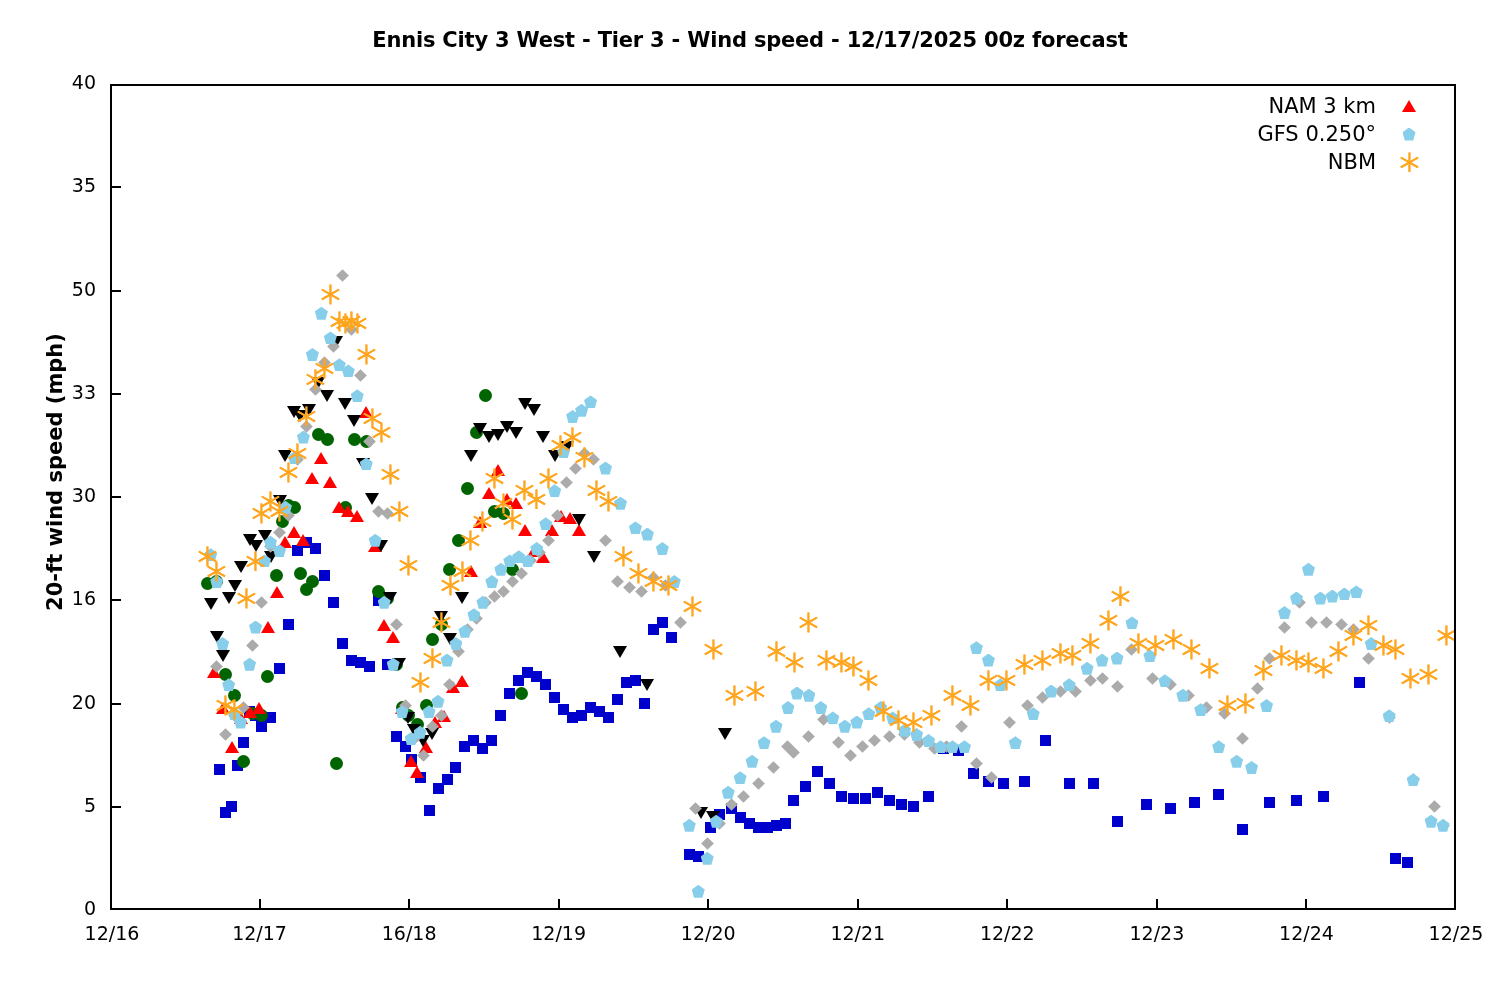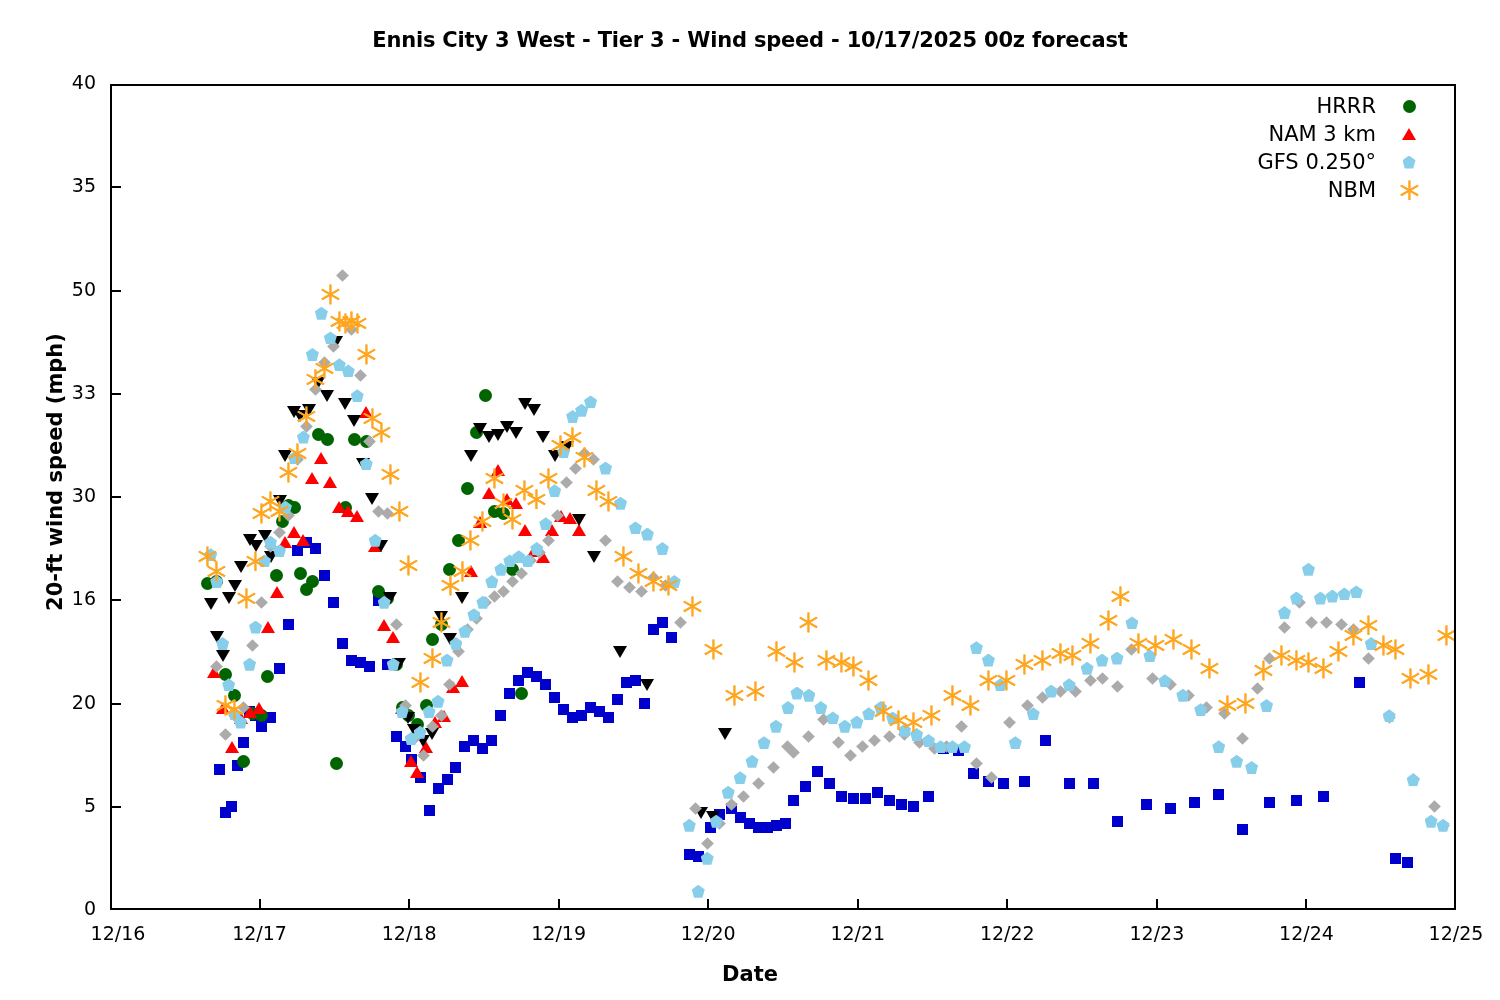--- a/index.html
+++ b/index.html
@@ -63,21 +63,21 @@
     border-left:7px solid transparent;border-right:7px solid transparent;}
   .mk-diamond{transform:rotate(45deg);}
   .mk-pent{clip-path:polygon(50% 0%,100% 36%,82% 100%,18% 100%,0% 36%);}
   .mk-star svg{display:block;}
 </style>
 </head>
 <body>
 
 <div id="root">
 
-  <div id="chart-title">Ennis City 3 West - Tier 3 - Wind speed - 10/17/2025 00z forecast</div>
+  <div id="chart-title">Ennis City 3 West - Tier 3 - Wind speed - 12/17/2025 00z forecast</div>
 
   <div id="plot-frame">
     <div id="points-layer">
         <div style="position: absolute; left: 0px; top: 0px; width: 100%; height: 100%;">
           <div class="mk mk-square" style="width: 11px; height: 11px; background: rgb(0, 0, 204); left: 102.18px; top: 678.015px;"></div>
           <div class="mk mk-square" style="width: 11px; height: 11px; background: rgb(0, 0, 204); left: 108.162px; top: 721.38px;"></div>
           <div class="mk mk-square" style="width: 11px; height: 11px; background: rgb(0, 0, 204); left: 114.144px; top: 715.185px;"></div>
           <div class="mk mk-square" style="width: 11px; height: 11px; background: rgb(0, 0, 204); left: 120.127px; top: 673.885px;"></div>
           <div class="mk mk-square" style="width: 11px; height: 11px; background: rgb(0, 0, 204); left: 126.109px; top: 651.17px;"></div>
           <div class="mk mk-square" style="width: 11px; height: 11px; background: rgb(0, 0, 204); left: 132.091px; top: 620.195px;"></div>
@@ -1469,50 +1469,43 @@
       <div class="ytick-label" style="left: 24px; width: 72px; top: 587.25px; right: auto;">16</div>
       <div class="ytick-mark" style="left: 110px; top: 496px;"></div>
       <div class="ytick-label" style="left: 24px; width: 72px; top: 484px; right: auto;">30</div>
       <div class="ytick-mark" style="left: 110px; top: 392.75px;"></div>
       <div class="ytick-label" style="left: 24px; width: 72px; top: 380.75px; right: auto;">33</div>
       <div class="ytick-mark" style="left: 110px; top: 289.5px;"></div>
       <div class="ytick-label" style="left: 24px; width: 72px; top: 277.5px; right: auto;">50</div>
       <div class="ytick-mark" style="left: 110px; top: 186.25px;"></div>
       <div class="ytick-label" style="left: 24px; width: 72px; top: 174.25px; right: auto;">35</div>
       <div class="ytick-label" style="left: 24px; width: 72px; top: 71px; right: auto;">40</div>
-      <div class="xtick-label" style="left: 58px; top: 922px;">12/16</div>
+      <div class="xtick-label" style="left: 52px; top: 922px;">12/16</div>
       <div class="xtick-mark" style="left: 258.556px; top: 899px;"></div>
       <div class="xtick-label" style="left: 199.556px; top: 922px;">12/17</div>
       <div class="xtick-mark" style="left: 408.111px; top: 899px;"></div>
-      <div class="xtick-label" style="left: 349.111px; top: 922px;">12/18</div>
+      <div class="xtick-label" style="left: 349.111px; top: 922px;">16/18</div>
       <div class="xtick-mark" style="left: 557.667px; top: 899px;"></div>
       <div class="xtick-label" style="left: 498.667px; top: 922px;">12/19</div>
       <div class="xtick-mark" style="left: 707.222px; top: 899px;"></div>
       <div class="xtick-label" style="left: 648.222px; top: 922px;">12/20</div>
       <div class="xtick-mark" style="left: 856.778px; top: 899px;"></div>
       <div class="xtick-label" style="left: 797.778px; top: 922px;">12/21</div>
       <div class="xtick-mark" style="left: 1006.33px; top: 899px;"></div>
       <div class="xtick-label" style="left: 947.333px; top: 922px;">12/22</div>
       <div class="xtick-mark" style="left: 1155.89px; top: 899px;"></div>
       <div class="xtick-label" style="left: 1096.89px; top: 922px;">12/23</div>
       <div class="xtick-mark" style="left: 1305.44px; top: 899px;"></div>
       <div class="xtick-label" style="left: 1246.44px; top: 922px;">12/24</div>
       <div class="xtick-label" style="left: 1396px; top: 922px;">12/25</div>
     </div>
 
   <div id="y-axis-label">20-ft wind speed (mph)</div>
-  <div id="x-axis-label">Date</div>
 
   <div id="legend">
-      <div class="legend-row">
-        <span class="legend-label">HRRR</span>
-        <span class="legend-marker">
-          <div class="mk mk-circle" style="width: 13px; height: 13px; background: rgb(0, 100, 0); left: 4.5px; top: 4.5px;"></div>
-        </span>
-      </div>
       <div class="legend-row">
         <span class="legend-label">NAM 3 km</span>
         <span class="legend-marker">
           <div class="mk mk-tri-up" style="border-left: 7px solid transparent; border-right: 7px solid transparent; border-bottom: 12px solid rgb(255, 0, 0); left: 4px; top: 5px;"></div>
         </span>
       </div>
       <div class="legend-row">
         <span class="legend-label">GFS 0.250°</span>
         <span class="legend-marker">
           <div class="mk mk-pent" style="width: 13px; height: 13px; background: rgb(135, 206, 235); left: 4.5px; top: 4.5px;"></div>

